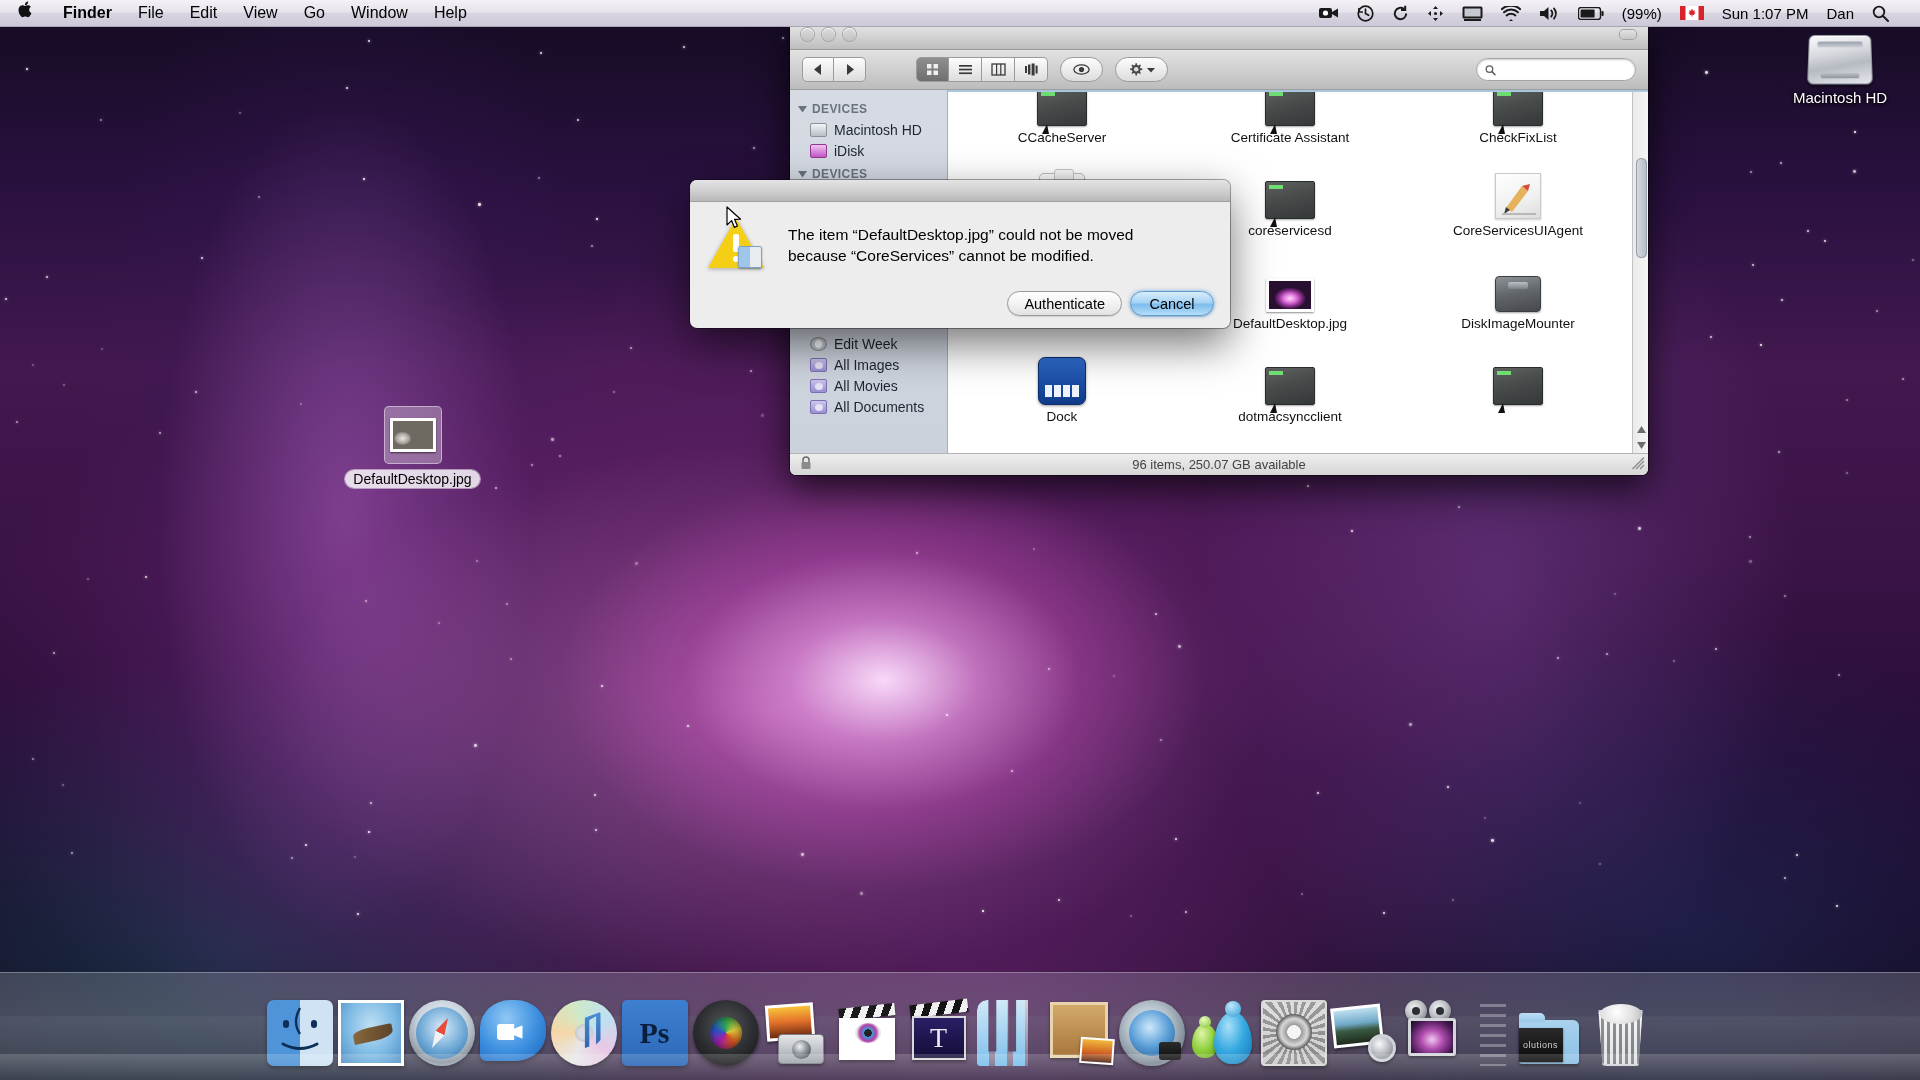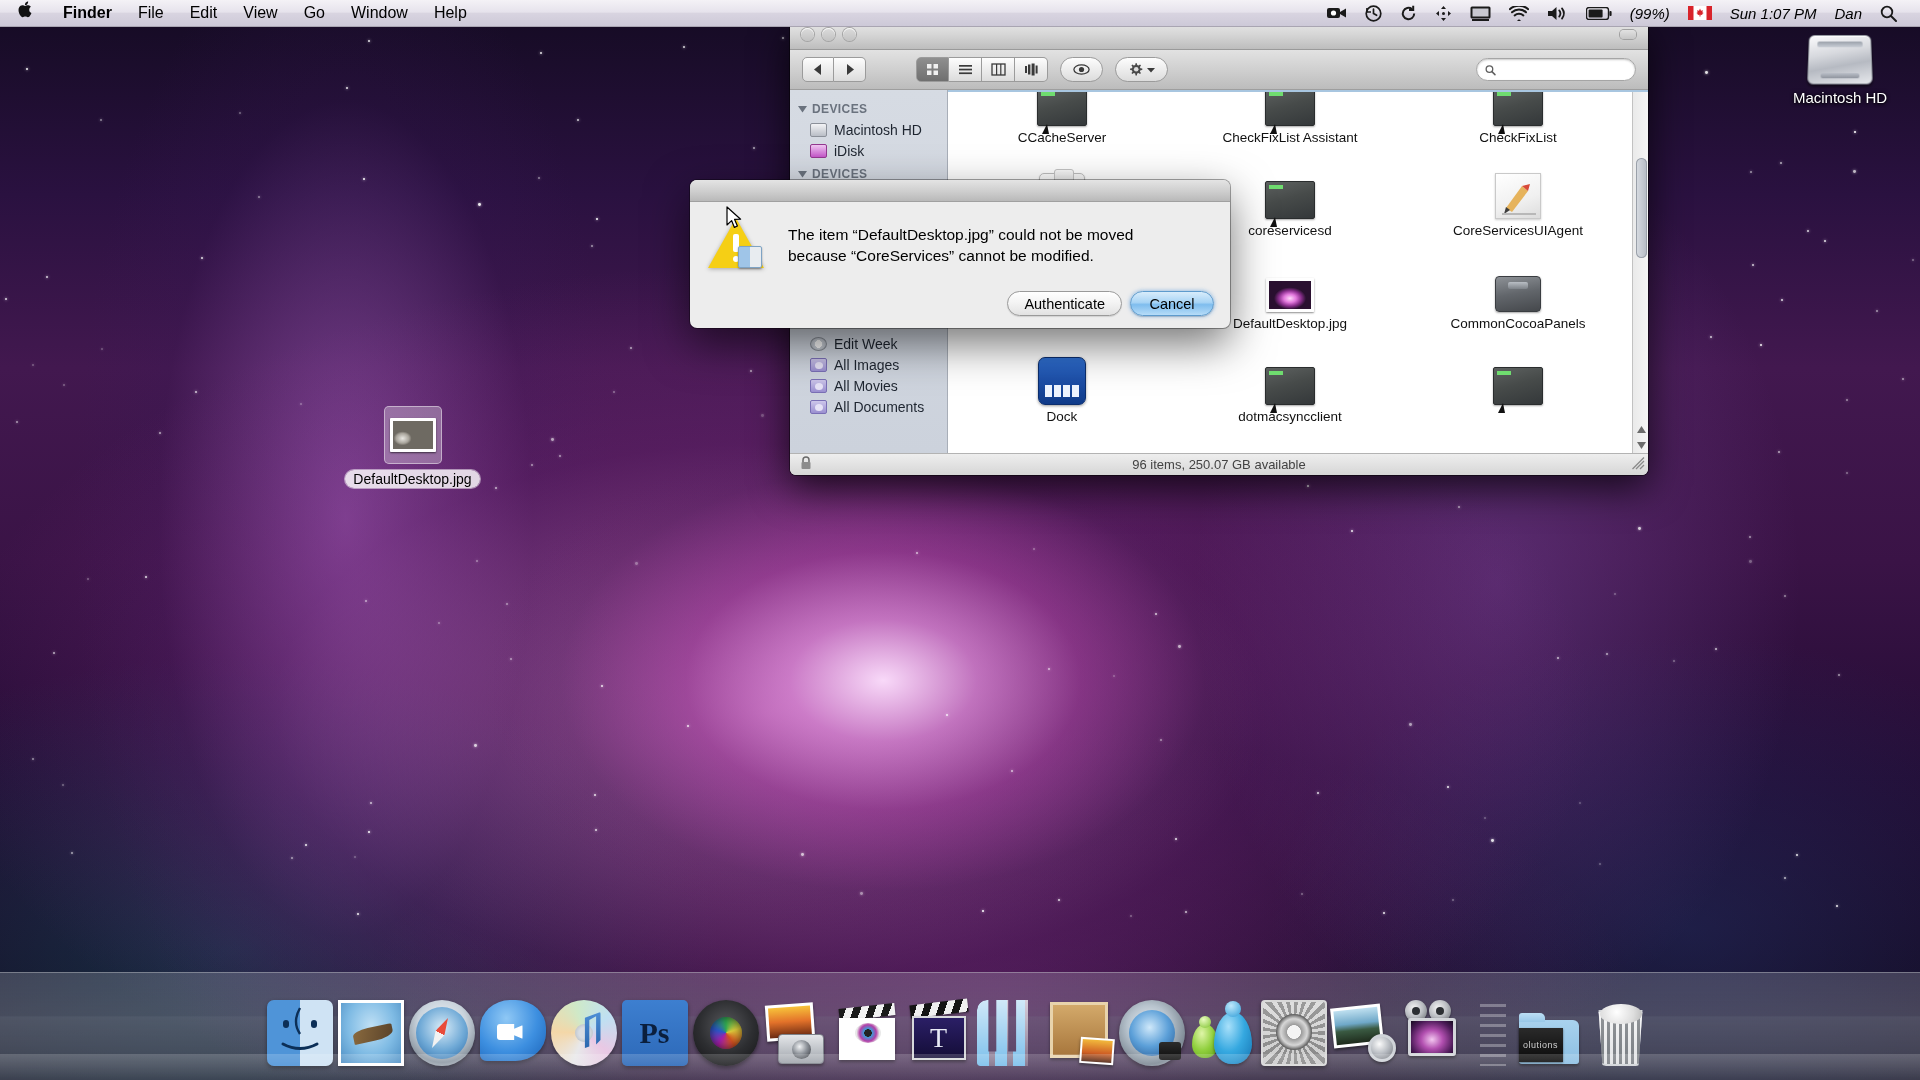--- a/index.html
+++ b/index.html
@@ -34,21 +34,21 @@
     position: absolute; top: 0; left: 0; right: 0; height: 27px;
     background: linear-gradient(180deg, #f4f2f6 0%, #e6e3ec 46%, #d8d4e0 52%, #cdc9d8 100%);
     border-bottom: 1px solid #a9a5b2;
     display: flex; align-items: center; font-size: 16px; color: #000;
     z-index: 500;
   }
   #menu-left { display: flex; align-items: center; }
   .menu-item { padding: 0 13px; line-height: 26px; height: 26px; cursor: default; white-space: nowrap; }
   .menu-item.bold { font-weight: bold; }
   .apple-menu { padding: 0 16px 0 18px; }
-  #menu-right { margin-left: auto; display: flex; align-items: center; padding-right: 14px; gap: 0; font-style: italic; }
+  #menu-right { margin-left: auto; display: flex; align-items: center; padding-right: 22px; gap: 0; }
   .status-item { padding: 0 9px; display: flex; align-items: center; height: 26px; }
   .status-text { font-size: 15px; }
 
   
   #machd {
     position: absolute; left: 1780px; top: 34px; width: 120px;
     text-align: center; z-index: 60;
   }
   .hd-icon {
     width: 64px; height: 50px; margin: 0 auto;
@@ -1024,21 +1024,21 @@
         <div class="grid-cell">
           <div class="cell-ico">
               <div class="art-unix"></div>
             </div>
           <div class="cell-label">CCacheServer</div>
         </div>
         <div class="grid-cell">
           <div class="cell-ico">
               <div class="art-unix"></div>
             </div>
-          <div class="cell-label">CheckFixList Assistant</div>
+          <div class="cell-label">Certificate Assistant</div>
         </div>
         <div class="grid-cell">
           <div class="cell-ico">
               <div class="art-unix"></div>
             </div>
           <div class="cell-label">CheckFixList</div>
         </div>
 
         <div class="grid-cell">
           <div class="cell-ico">
@@ -1082,21 +1082,21 @@
         <div class="grid-cell">
           <div class="cell-ico">
               <div class="art-wall"></div>
             </div>
           <div class="cell-label">DefaultDesktop.jpg</div>
         </div>
         <div class="grid-cell">
           <div class="cell-ico">
               <div class="art-dmg"></div>
             </div>
-          <div class="cell-label">CommonCocoaPanels</div>
+          <div class="cell-label">DiskImageMounter</div>
         </div>
 
         <div class="grid-cell">
           <div class="cell-ico">
               <div class="art-dock"></div>
             </div>
           <div class="cell-label">Dock</div>
         </div>
         <div class="grid-cell">
           <div class="cell-ico">

